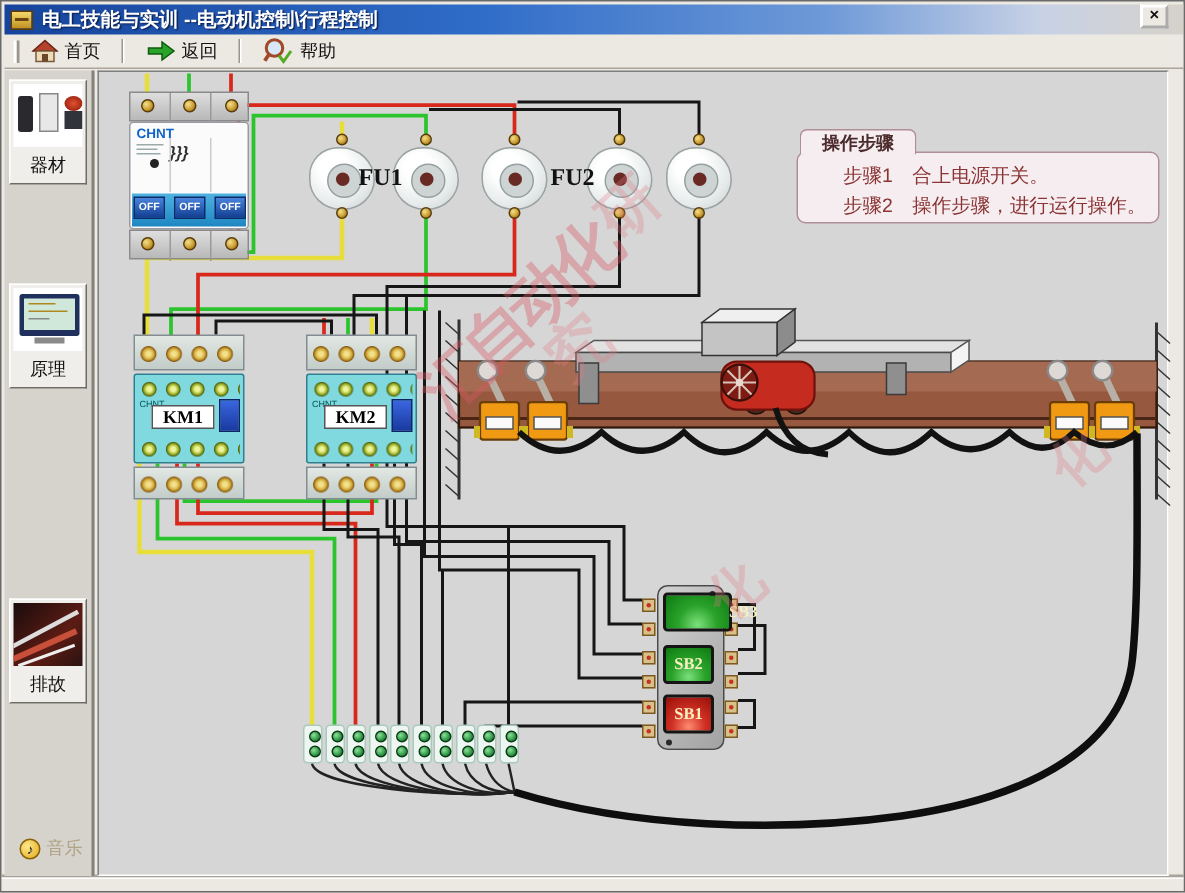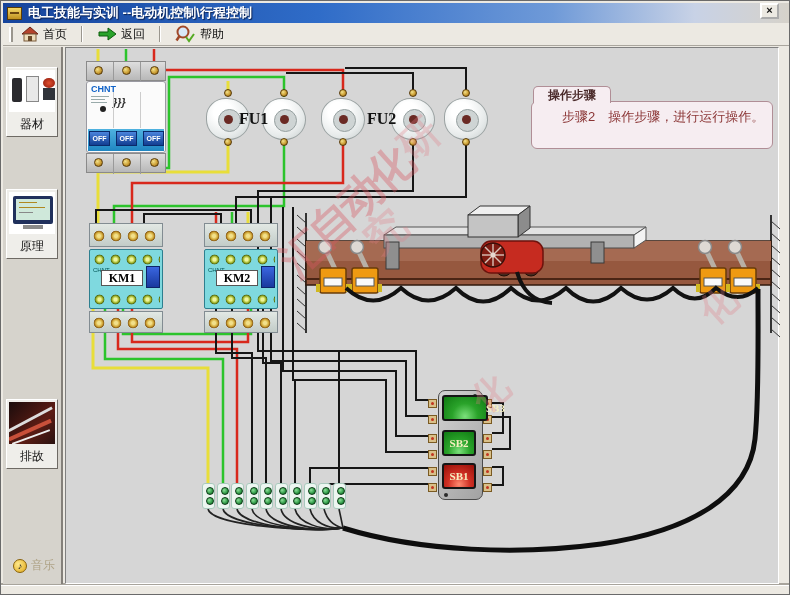--- a/index.html
+++ b/index.html
@@ -121,21 +121,21 @@
           <path d="M11,12 l3,4 5,-7" fill="none" stroke="#55aa22" stroke-width="2"></path>
         </svg>
       <span>帮助</span>
     </div>
   </div>
 
   <div class="abs canvas"></div>
   <div class="abs rightstrip"></div>
 
   <div class="abs sidebar">
-    <div class="scard" style="top:20px;">
+    <div class="scard" style="top:6px;">
       <div class="thumb">
         <div class="abs" style="left:3px;top:8px;width:10px;height:24px;background:#2a2a2e;border-radius:2px;"></div>
         <div class="abs" style="left:17px;top:6px;width:13px;height:26px;background:#e8e8e8;border:1px solid #888;"></div>
         <div class="abs" style="left:34px;top:8px;width:12px;height:10px;background:radial-gradient(#e05030,#8a1608);border-radius:50%;"></div>
         <div class="abs" style="left:34px;top:18px;width:12px;height:12px;background:#30343a;"></div>
       </div>
       <span class="slabel">器材</span>
     </div>
     <div class="scard" style="top:142px;">
       <div class="thumb">
@@ -426,20 +426,21 @@
   <div class="term" style="left:245px;"></div>
   <div class="term" style="left:259px;"></div>
   <div class="term" style="left:274px;"></div>
   <div class="term" style="left:288px;"></div>
   <div class="term" style="left:303px;"></div>
   <div class="term" style="left:317px;"></div>
   <div class="term" style="left:332px;"></div>
 
   <div class="abs steps-tab">操作步骤</div>
   <div class="abs steps-body">
+    <div class="steps-line">步骤1　合上电源开关。</div>
     <div class="steps-line">步骤2　操作步骤，进行运行操作。</div>
   </div>
 
   <span class="wm" style="left:281px;top:223px;font-size:44px;">汇</span>
   <span class="wm" style="left:309px;top:194px;font-size:44px;" able="false">自</span>
   <span class="wm" style="left:338px;top:166px;font-size:44px;">动</span>
   <span class="wm" style="left:368px;top:138px;font-size:44px;">化</span>
   <span class="wm light" style="left:398px;top:110px;font-size:40px;">研</span>
   <span class="wm light" style="left:363px;top:203px;font-size:42px;">究</span>
   <span class="wm light" style="left:472px;top:368px;font-size:36px;">化</span>

